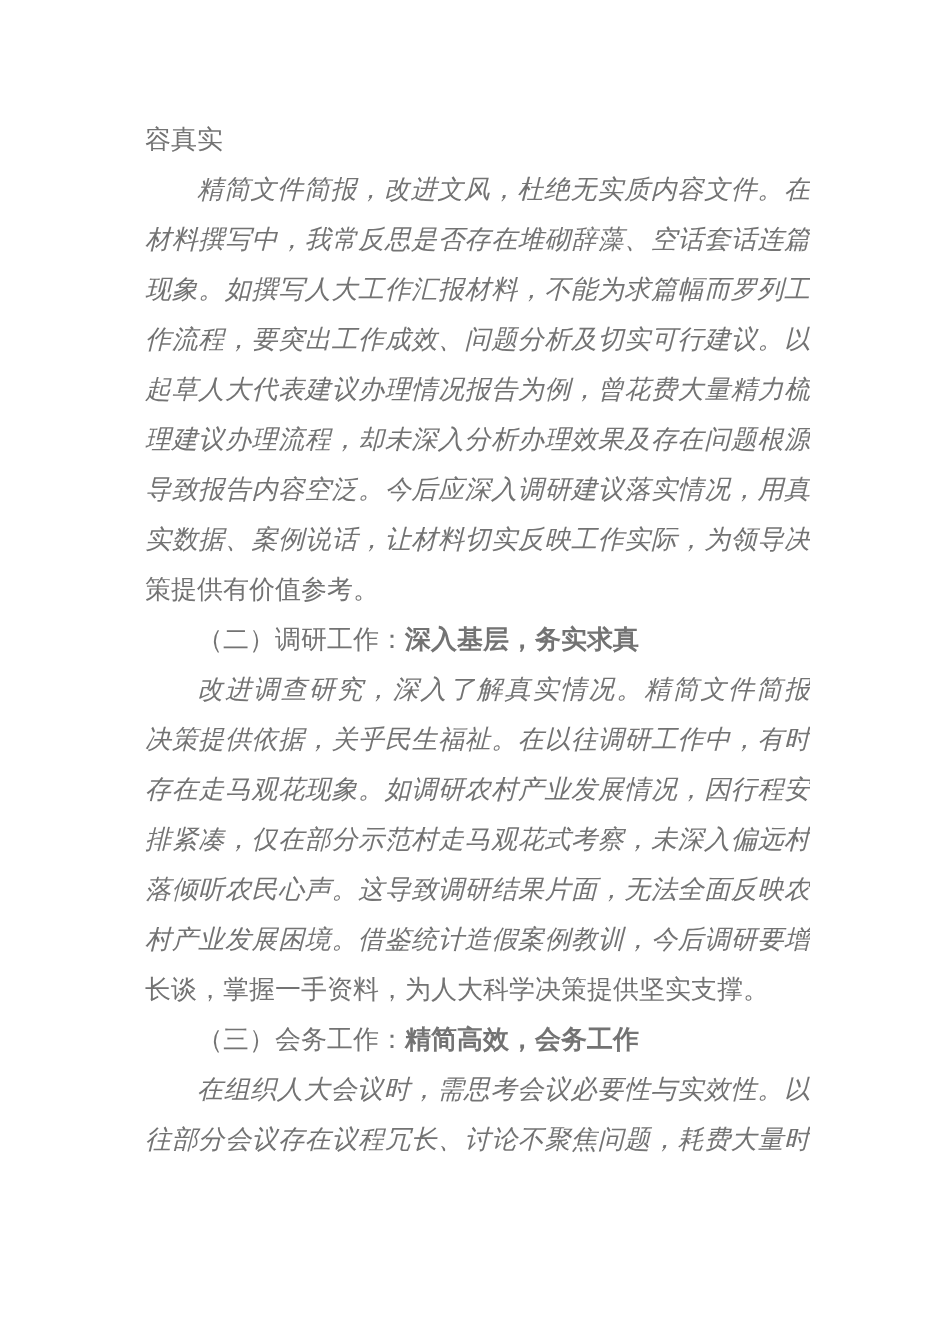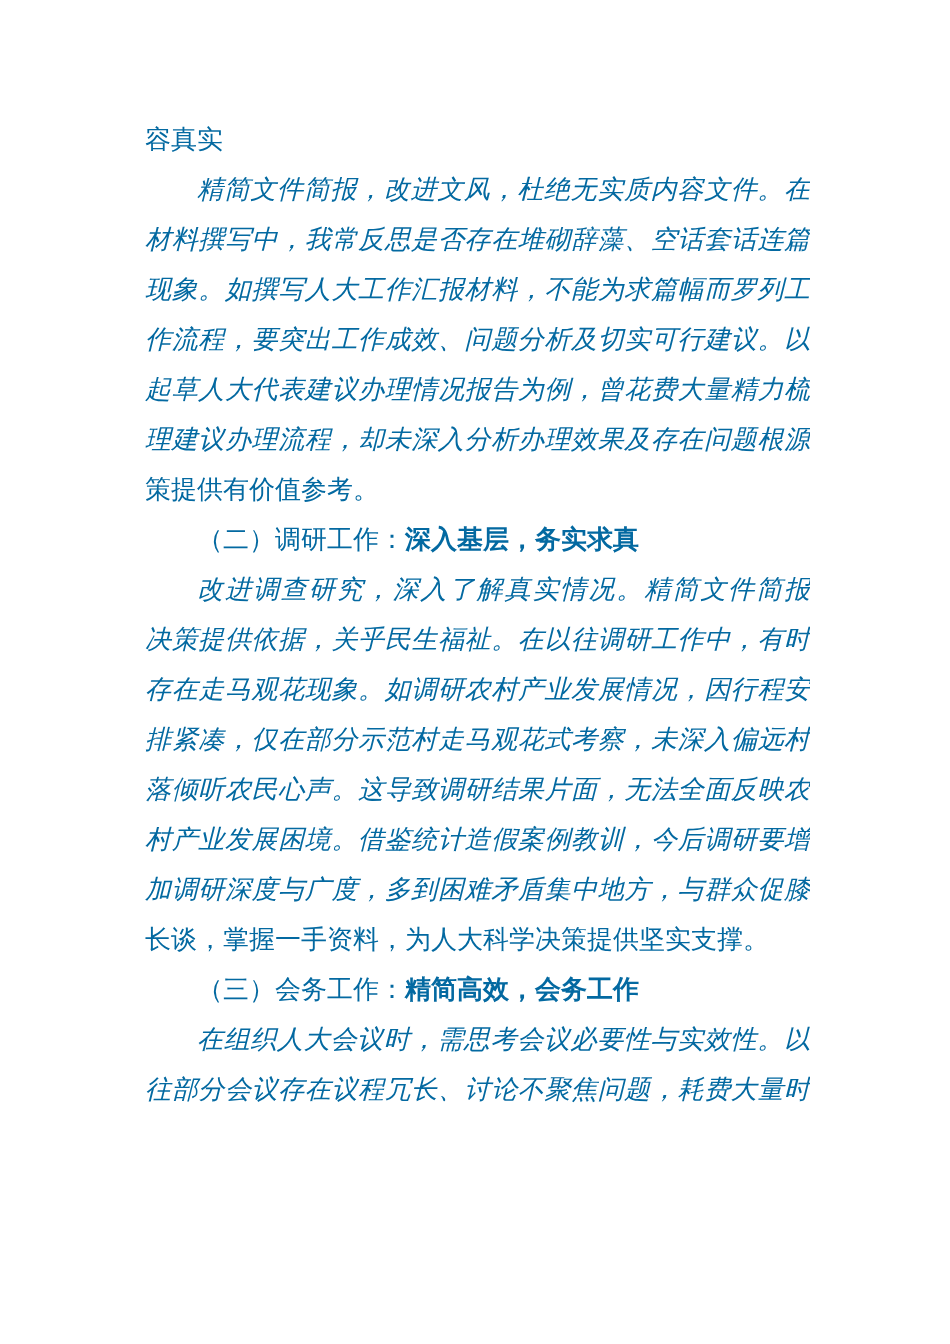--- a/index.html
+++ b/index.html
@@ -13,21 +13,21 @@
     height: 1344px;
     background: #ffffff;
     overflow: hidden;
     font-family: "Liberation Serif", serif;
   }
   .text-area {
     position: absolute;
     left: 145px;
     top: 115px;
     width: 665px;
-    color: #0369a1;
+    color: #737373;
     font-size: 26px;
   }
   .line {
     height: 50px;
     line-height: 50px;
     overflow: hidden;
   }
   
   .line.j {
     text-align: justify;
@@ -50,31 +50,32 @@
   <div class="text-area">
 
     <div class="line">容真实</div>
 
     <div class="line j ind">精简文件简报，改进文风，杜绝无实质内容文件。在</div>
     <div class="line j">材料撰写中，我常反思是否存在堆砌辞藻、空话套话连篇</div>
     <div class="line j">现象。如撰写人大工作汇报材料，不能为求篇幅而罗列工</div>
     <div class="line j">作流程，要突出工作成效、问题分析及切实可行建议。以</div>
     <div class="line j">起草人大代表建议办理情况报告为例，曾花费大量精力梳</div>
     <div class="line j">理建议办理流程，却未深入分析办理效果及存在问题根源</div>
+    <div class="line j">导致报告内容空泛。今后应深入调研建议落实情况，用真</div>
+    <div class="line j">实数据、案例说话，让材料切实反映工作实际，为领导决</div>
     <div class="line">策提供有价值参考。</div>
 
     <div class="line ind"><span>（二）调研工作：</span><span class="em">深入基层，务实求真</span></div>
 
     <div class="line j ind">改进调查研究，深入了解真实情况。精简文件简报</div>
     <div class="line j">决策提供依据，关乎民生福祉。在以往调研工作中，有时</div>
     <div class="line j">存在走马观花现象。如调研农村产业发展情况，因行程安</div>
     <div class="line j">排紧凑，仅在部分示范村走马观花式考察，未深入偏远村</div>
     <div class="line j">落倾听农民心声。这导致调研结果片面，无法全面反映农</div>
     <div class="line j">村产业发展困境。借鉴统计造假案例教训，今后调研要增</div>
-    <div class="line j">加调研深度与广度，多到困难矛盾集中地方，与群众促膝</div>
     <div class="line">长谈，掌握一手资料，为人大科学决策提供坚实支撑。</div>
 
     <div class="line ind"><span>（三）会务工作：</span><span class="em">精简高效，会务工作</span></div>
 
     <div class="line j ind">在组织人大会议时，需思考会议必要性与实效性。以</div>
     <div class="line j">往部分会议存在议程冗长、讨论不聚焦问题，耗费大量时</div>
 
   </div>
 </div>
 

